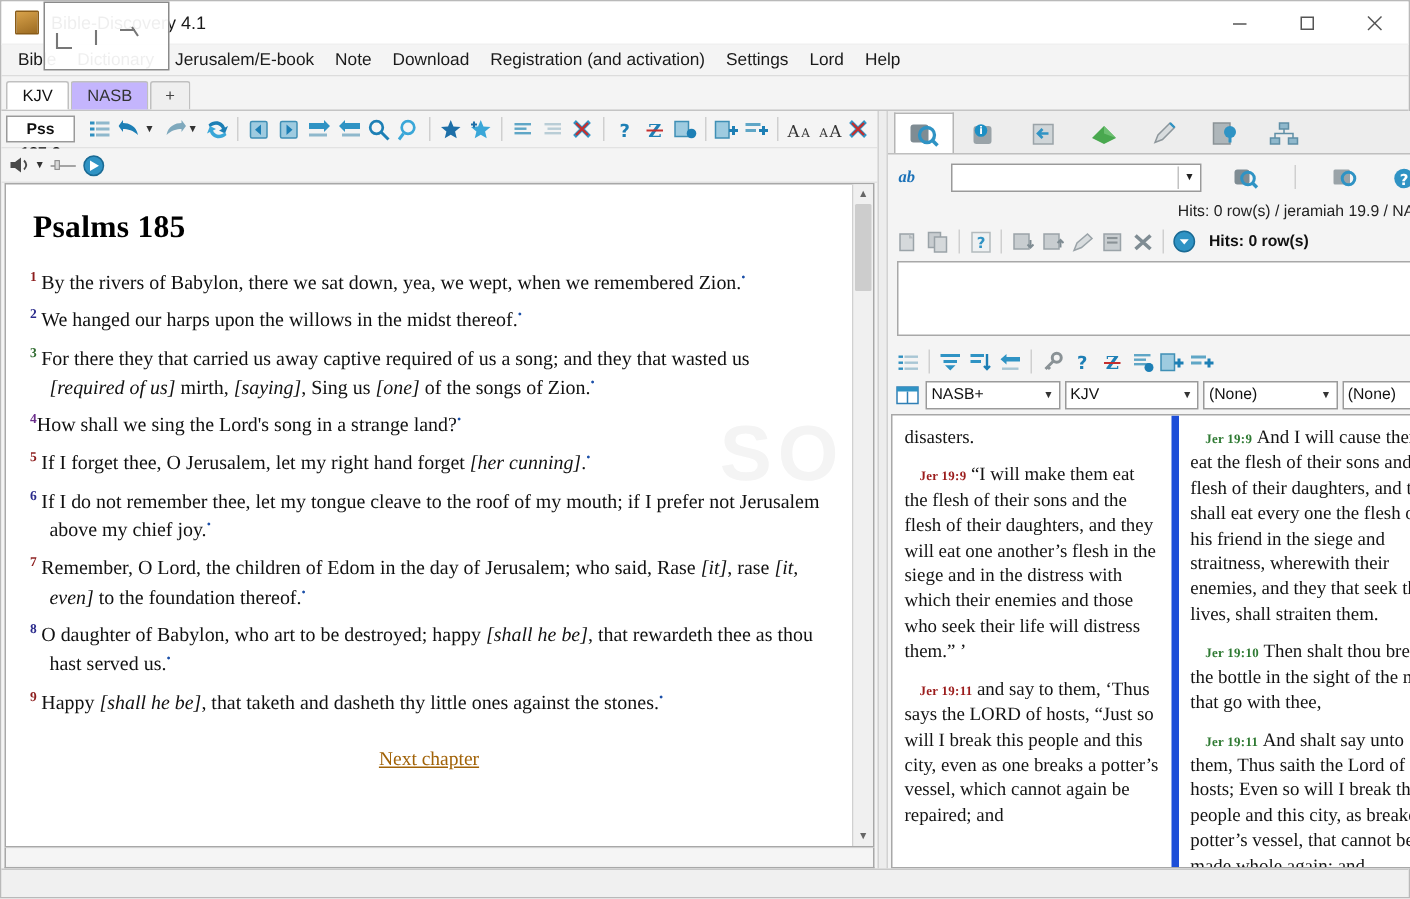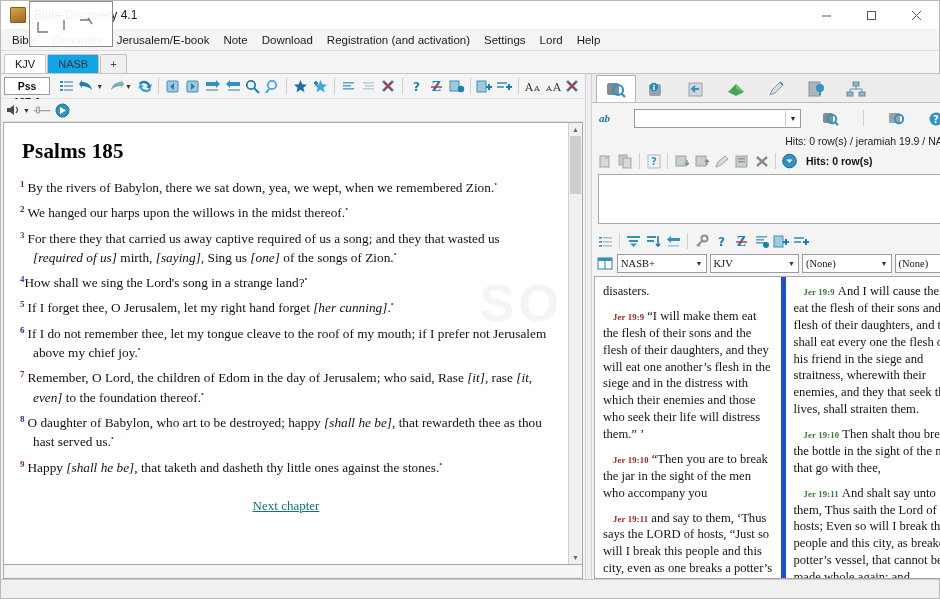--- a/index.html
+++ b/index.html
@@ -26,21 +26,21 @@
 
   
   .menubar{height:20px;background:#f4f4f4;display:flex;align-items:center;
            padding:0 4px;flex:0 0 auto;border-bottom:1px solid #dcdcdc;position:relative;}
   .menu-item{padding:2px 7px;font-size:11.5px;color:#1a1a1a;white-space:nowrap;}
 
   
   .tabstrip{height:22px;background:#f4f4f4;display:flex;align-items:flex-end;
             padding:0 3px;flex:0 0 auto;border-bottom:1px solid #c4c4c4;position:relative;}
   .tab{height:18px;line-height:18px;padding:0 10px;font-size:11px;color:#333;
-       border:1px solid #c0c0c0;border-bottom:none;background:#0ea5e9;margin-right:1px;
+       border:1px solid #c0c0c0;border-bottom:none;background:#c4b5fd;margin-right:1px;
        border-radius:2px 2px 0 0;}
   .tab.active{background:#fff;color:#111;}
   .tab.plus{padding:0 9px;color:#444;background:#efefef;}
 
   
   .overlay-box{position:absolute;left:28px;top:0px;width:82px;height:44px;
       background:rgba(255,255,255,0.93);border:1px solid #8a8a8a;z-index:40;pointer-events:none;}
   .overlay-box svg{position:absolute;left:0;top:0;}
 
   
@@ -72,21 +72,21 @@
               font-family:"Liberation Serif",serif;letter-spacing:.2px;}
   .verse{font-size:13.3px;line-height:1.42;color:#111;margin:0 0 5px 0;
          padding-left:13px;text-indent:-13px;}
   .vn{color:#8c1d1d;font-size:9px;vertical-align:super;font-weight:bold;margin-right:3px;}
   .vn.g{color:#2f6b2f;}
   .vn.b{color:#2b2b8c;}
   .vn.p{color:#6b2f8c;}
   .it{font-style:italic;}
   .fnote{color:#1b4fa8;font-size:8px;vertical-align:super;}
   .nextchap{text-align:center;margin-top:20px;}
-  .nextchap a{color:#0f766e;text-decoration:underline;font-size:13px;
+  .nextchap a{color:#a16207;text-decoration:underline;font-size:13px;
               font-family:"Liberation Serif",serif;}
   .wm{position:absolute;right:5px;top:150px;font-size:52px;color:#f4f4f4;
       font-weight:bold;letter-spacing:4px;pointer-events:none;
       font-family:"Liberation Sans",sans-serif;}
 
   
   .vsb{width:13px;flex:0 0 13px;background:#f0f0f0;border-left:1px solid #d0d0d0;
        display:flex;flex-direction:column;}
   .vsb .arw{height:13px;display:flex;align-items:center;justify-content:center;
             font-size:7px;color:#666;background:#f0f0f0;}
@@ -116,21 +116,21 @@
   .hitsbar{display:flex;align-items:center;height:22px;flex:0 0 auto;padding:0 4px;gap:1px;}
   .hitslbl{font-size:10.5px;color:#111;margin-left:6px;font-weight:bold;}
   .resultbox{height:48px;flex:0 0 auto;margin:2px 6px 0 6px;background:#fff;border:1px solid #a8a8a8;}
 
   
   .par-tb{display:flex;align-items:center;height:22px;flex:0 0 auto;padding:0 4px;gap:1px;}
   .selrow{display:flex;align-items:center;height:22px;flex:0 0 auto;padding:0 4px;gap:3px;}
   .selbtn{width:18px;height:17px;display:flex;align-items:center;justify-content:center;flex:0 0 auto;}
   .sel{flex:1 1 0;min-width:0;height:17px;border:1px solid #9a9a9a;background:#fff;
        display:flex;align-items:center;font-size:10.5px;color:#111;}
-  .sel .lbl{flex:1 1 auto;padding:0 3px;overflow:hidden;white-space:nowrap;font-family:Liberation Serif, serif;}
+  .sel .lbl{flex:1 1 auto;padding:0 3px;overflow:hidden;white-space:nowrap;}
   .sel .arw{width:13px;text-align:center;font-size:7px;color:#333;}
   .cols-wrap{flex:1 1 auto;min-height:0;display:flex;background:#fff;border:1px solid #a8a8a8;
              margin:2px 2px 0 2px;}
   .cols{flex:1 1 auto;display:flex;overflow:hidden;}
   .col{flex:1 1 50%;min-width:0;padding:6px 8px 4px 8px;overflow:hidden;
        font-family:"Liberation Serif",serif;font-size:12.6px;line-height:1.34;color:#141414;}
   .col.second{border-left:5px solid #1d4ed8;}
   .p{margin:0 0 8px 0;text-indent:10px;}
   .p.cont{text-indent:0;}
   .vref{font-size:8.6px;font-weight:bold;letter-spacing:.2px;margin-right:3px;
@@ -665,21 +665,20 @@
           <span class="lbl">(None)</span>
           <span class="arw">▼</span>
         </div>
       </div>
 
       <div class="cols-wrap">
         <div class="cols">
           <div class="col" id="col-0">
               <div class="p cont">disasters.</div>
               <div class="p"><span class="vref red">Jer 19:9</span>“I will make them eat the flesh of their sons and the flesh of their daughters, and they will eat one another’s flesh in the siege and in the distress with which their enemies and those who seek their life will distress them.” ’</div>
-              <div class="p"><span class="vref red">Jer 19:10</span>“Then you are to break the jar in the sight of the men who accompany you</div>
               <div class="p"><span class="vref red">Jer 19:11</span>and say to them, ‘Thus says the LORD of hosts, “Just so will I break this people and this city, even as one breaks a potter’s vessel, which cannot again be repaired; and</div>
             </div>
           <div class="col second" id="col-1">
               <div class="p"><span class="vref green">Jer 19:9</span>And I will cause them to eat the flesh of their sons and the flesh of their daughters, and they shall eat every one the flesh of his friend in the siege and straitness, wherewith their enemies, and they that seek their lives, shall straiten them.</div>
               <div class="p"><span class="vref green">Jer 19:10</span>Then shalt thou break the bottle in the sight of the men that go with thee,</div>
               <div class="p"><span class="vref green">Jer 19:11</span>And shalt say unto them, Thus saith the Lord of hosts; Even so will I break this people and this city, as  breaketh a potter’s vessel, that cannot be made whole again: and</div>
             </div>
         </div>
         <div class="vsb">
           <div class="arw">▲</div>

